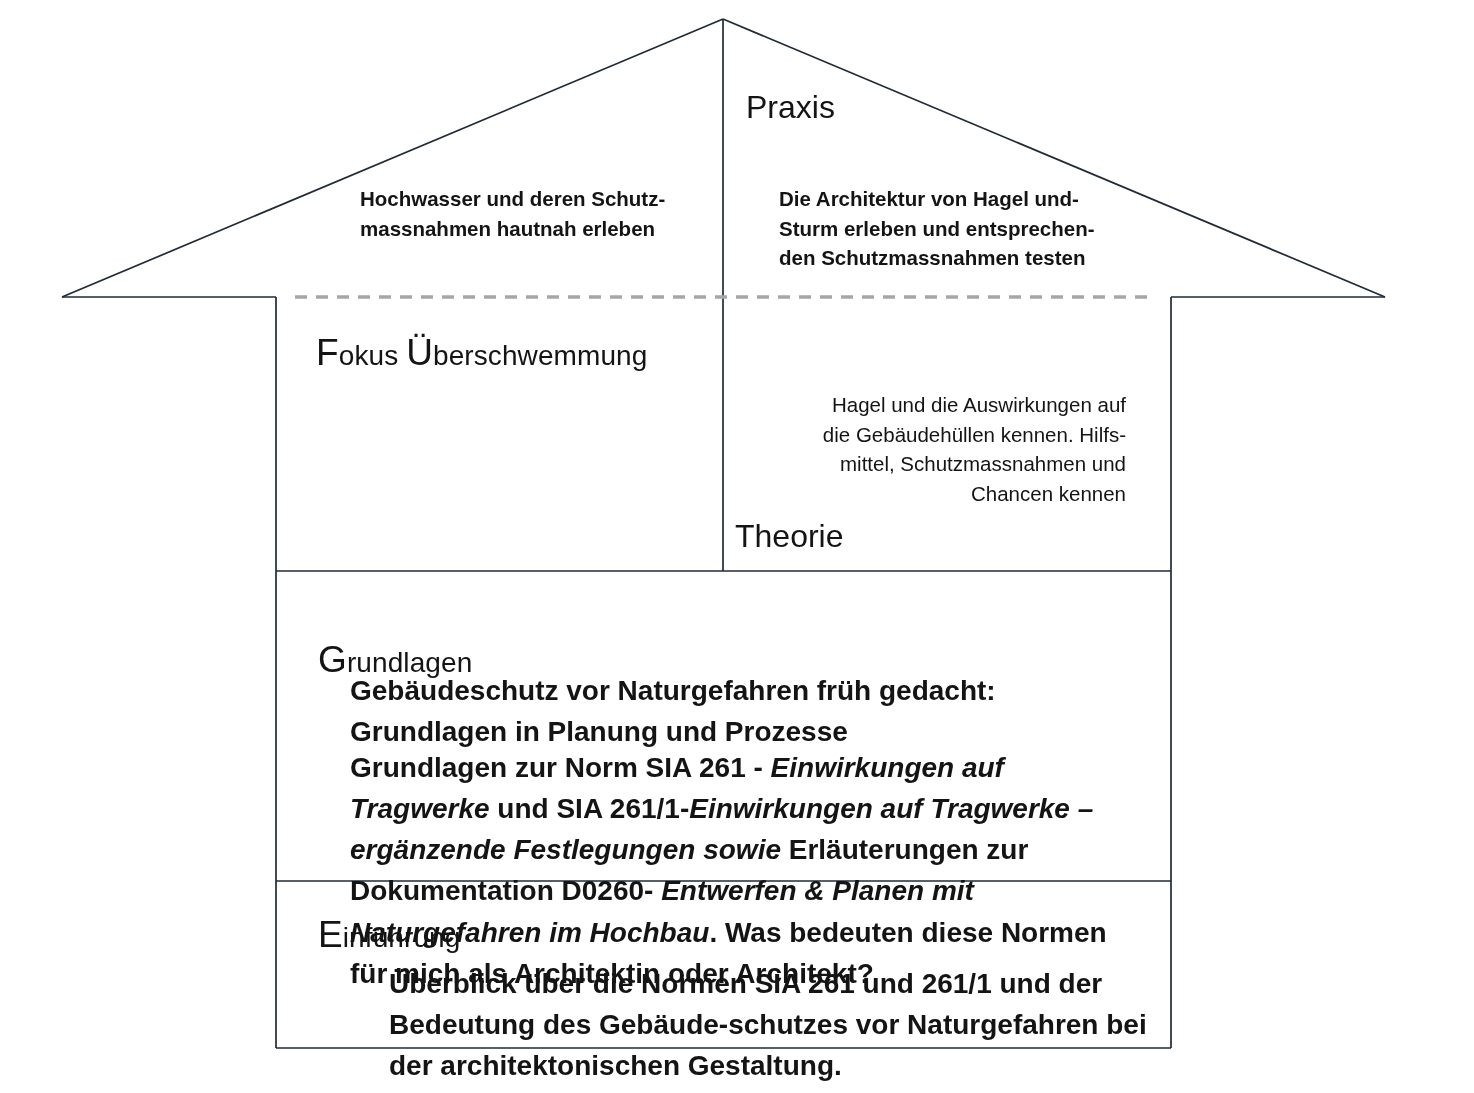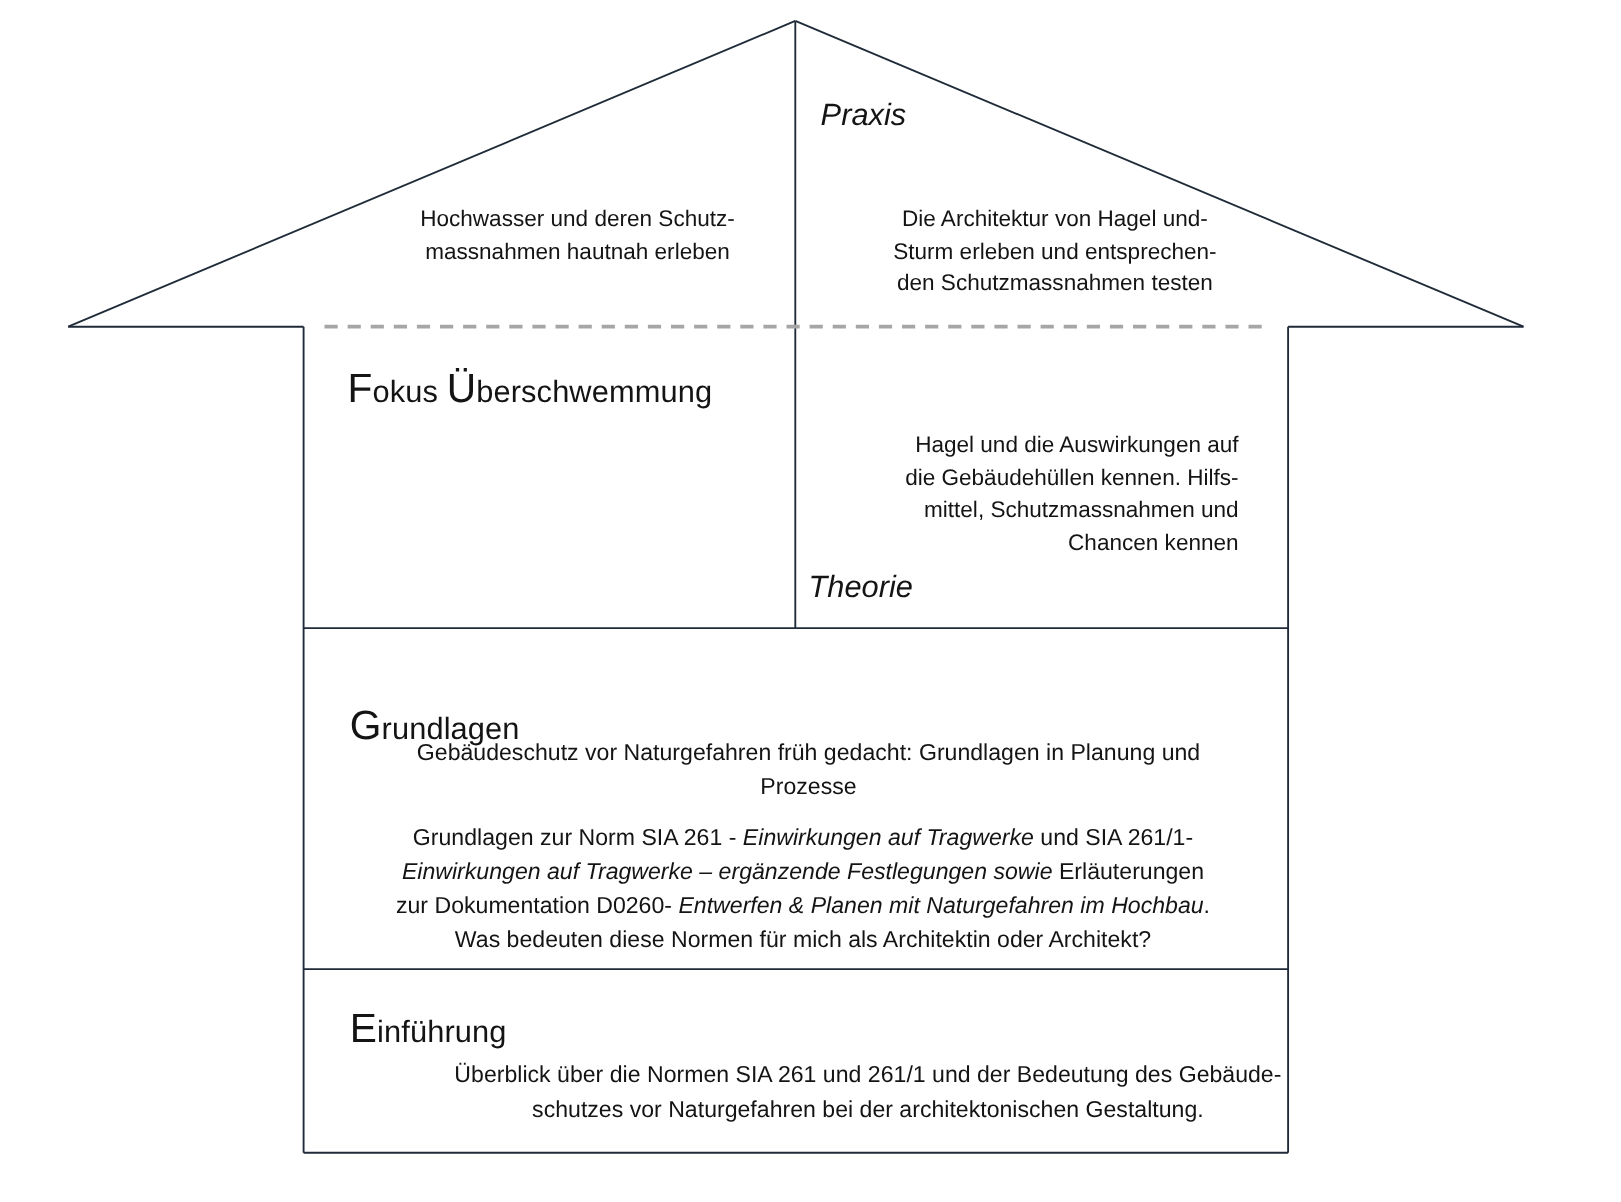--- a/index.html
+++ b/index.html
@@ -38,37 +38,36 @@
     line-height: 1.1;
     white-space: nowrap;
   }
   .heading .cap {
     font-size: 37px;
     line-height: 1.1;
   }
 
   
   .plain-label {
-    font-size: 28px;
+    font-size: 32px;
     line-height: 1.1;
     white-space: nowrap;
-    font-style: italic;
   }
 
   
   .body-sm {
     font-size: 20.5px;
     line-height: 1.44;
   }
   .body-md {
-    font-size: 21px;
+    font-size: 28px;
     line-height: 1.47;
   }
   .align-right { text-align: right; }
-  .align-left  { text-align: center;  }
+  .align-left  { text-align: left; font-weight: bold;  }
 
   .it { font-style: italic; }
 
   
   #praxis-label      { left: 746px;  top: 90px;  }
   #roof-left-text    { left: 360px;  top: 184px; width: 330px; }
   #roof-right-text   { left: 779px;  top: 184px; width: 360px; }
 
   
   #focus-ueber-head  { left: 316px;  top: 333px; }

